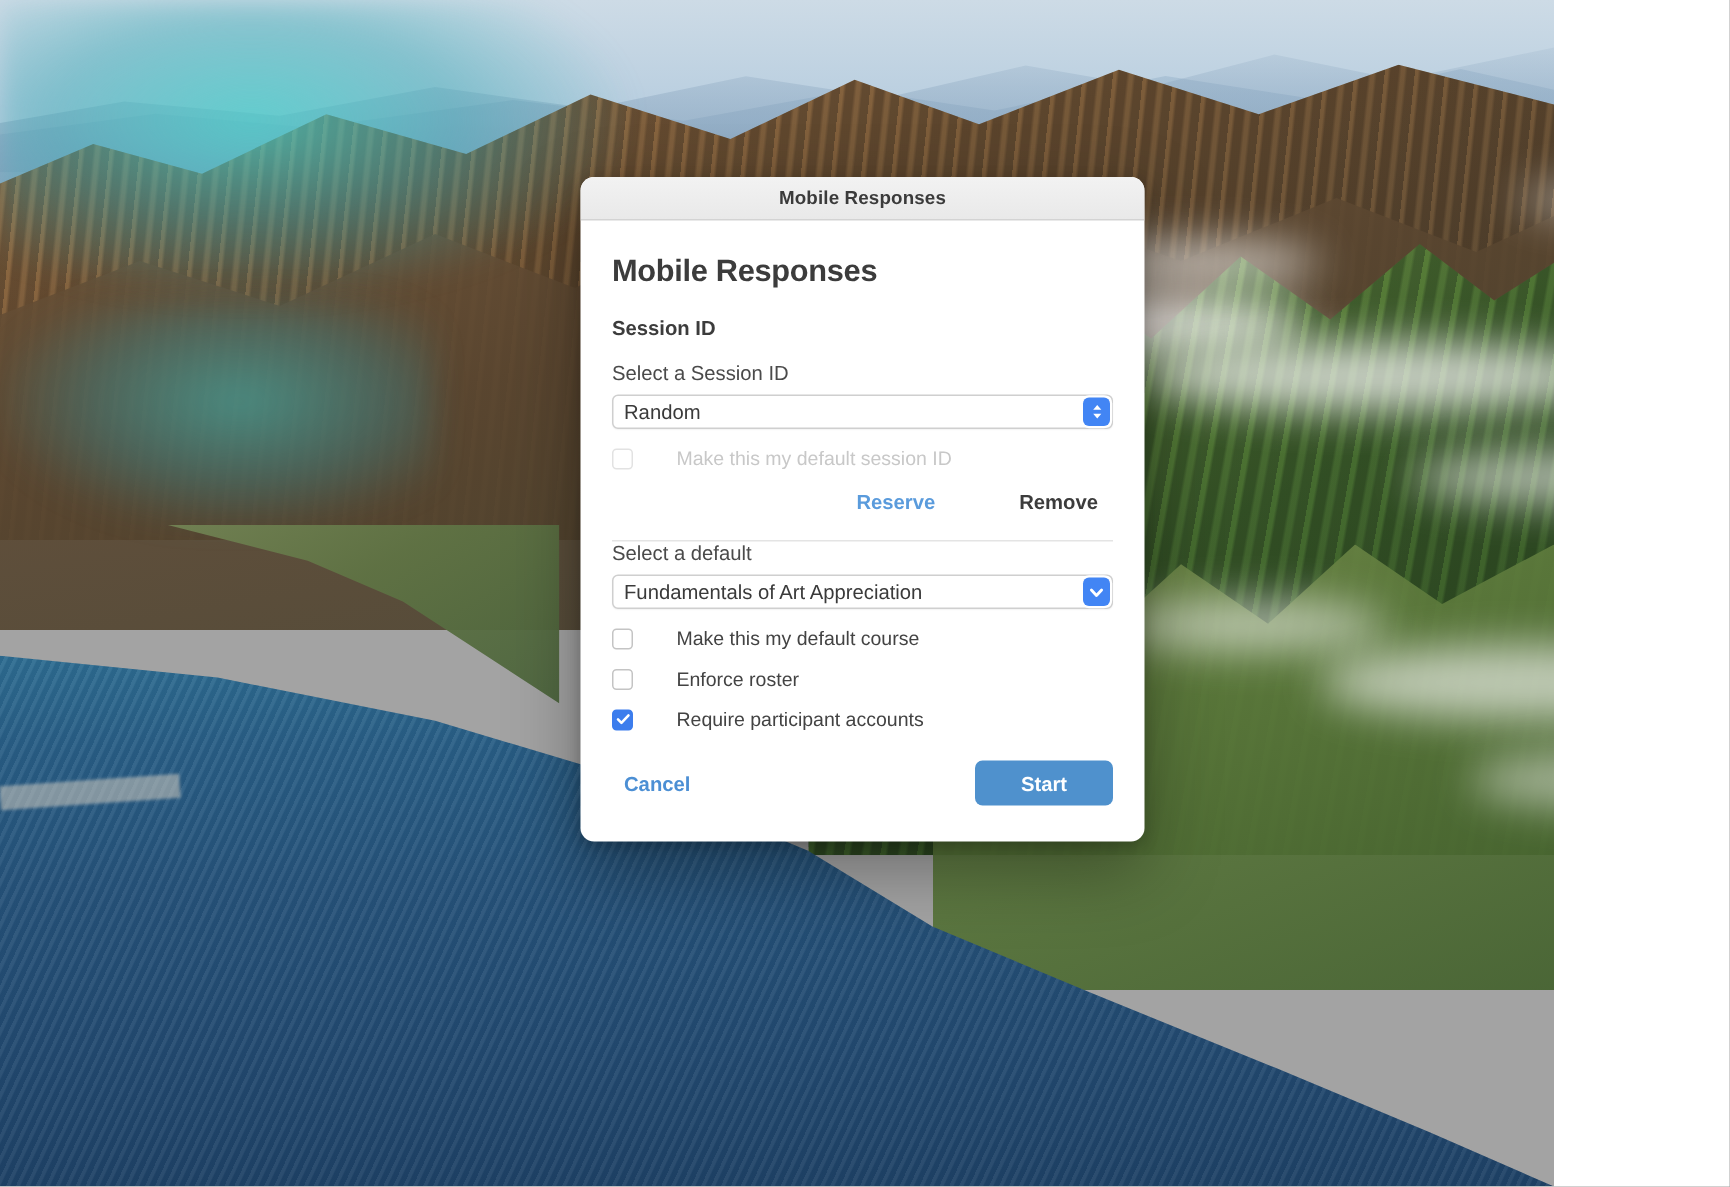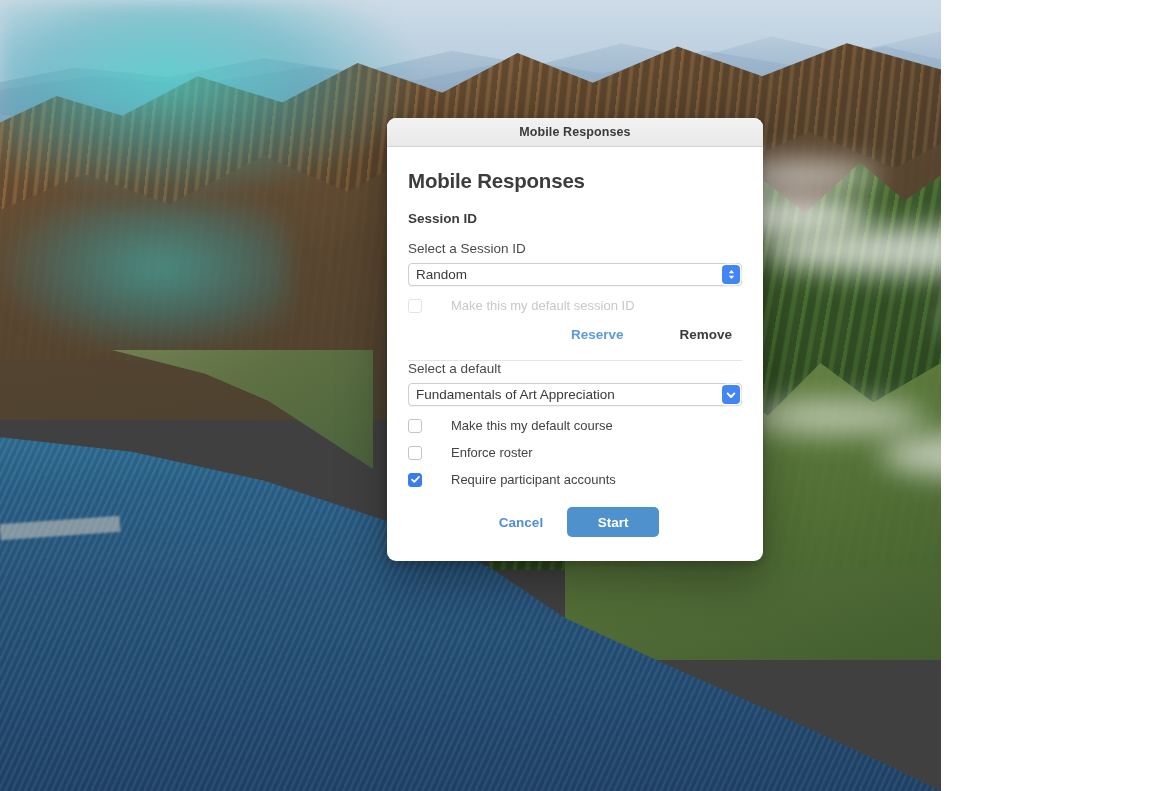--- a/index.html
+++ b/index.html
@@ -7,24 +7,24 @@
   html, body {
     width: 1153px;
     height: 791px;
     overflow: hidden;
     font-family: "Liberation Sans", sans-serif;
   }
 
   
   #desktop {
     position: relative;
-    width: 941px;
+    width: 1036px;
     height: 791px;
     overflow: hidden;
-    background: #404040;
+    background: #a3a3a3;
   }
 
   .wp-layer { position: absolute; left: 0; top: 0; width: 100%; height: 100%; }
 
   
   .wp-sky {
     height: 150px;
     background: linear-gradient(to bottom, #cddbe6 0%, #bacfe0 45%, #a8c2d6 100%);
   }
   
@@ -273,21 +273,21 @@
     text-align: center;
     font-size: 13px;
     color: #4a4a4a;
     margin-top: 26px;
   }
 
   
   #footer {
     display: flex;
     align-items: center;
-    justify-content: center;
+    justify-content: space-between;
     gap: 16px;
     padding: 20px 21px 24px 21px;
   }
   #cancel-btn {
     font-size: 13.5px;
     font-weight: bold;
     color: #4c8fd4;
     background: none;
     border: none;
     cursor: pointer;

